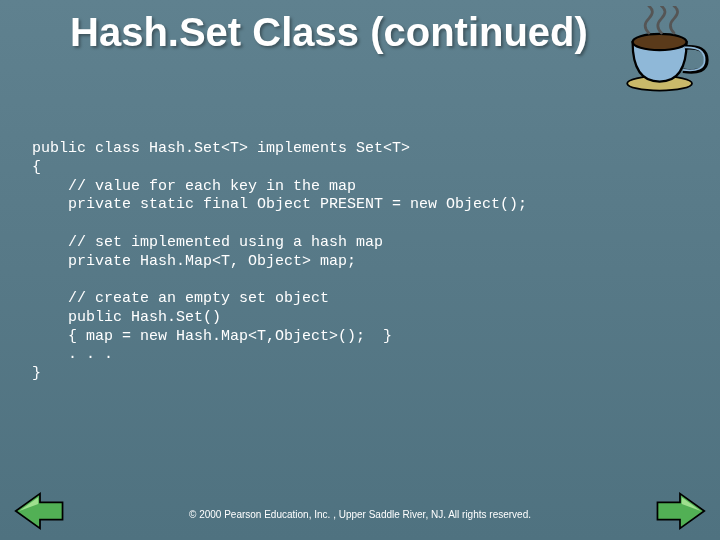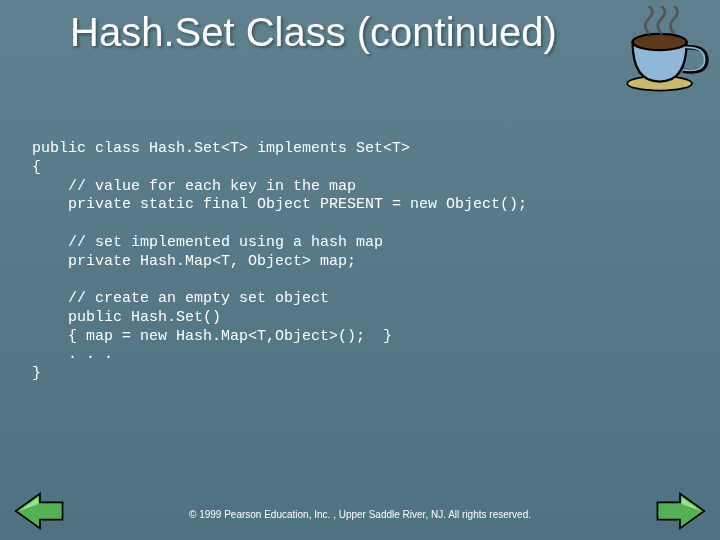--- a/index.html
+++ b/index.html
@@ -14,21 +14,21 @@
     height: 540px;
     position: relative;
     background: linear-gradient(180deg, #5f818f 0%, #577987 50%, #4f7280 100%);
   }
   .title {
     position: absolute;
     top: 10px;
     left: 70px;
     right: 110px;
     font-size: 40px;
-    font-weight: 400;
+    font-weight: 700;
     color: #ffffff;
     letter-spacing: 0px;
     font-family: Verdana, Arial, sans-serif;
     text-shadow: 2px 2px 3px rgba(0,0,0,0.35);
   }
   .code-block {
     position: absolute;
     top: 140px;
     left: 32px;
     right: 32px;
@@ -100,21 +100,21 @@
 
     // set implemented using a hash map
     private Hash.Map&lt;T, Object&gt; map;
 
     // create an empty set object
     public Hash.Set()
     { map = new Hash.Map&lt;T,Object&gt;();  }
     . . .
 }</pre>
 
-  <div class="footer">© 1999 Pearson Education, Inc. , Upper Saddle River, NJ.  All rights reserved.</div>
+  <div class="footer">© 2000 Pearson Education, Inc. , Upper Saddle River, NJ.  All rights reserved.</div>
 
   <div class="nav-prev">
     <svg viewBox="0 0 60 48" width="52" height="42">
       <polygon points="2,24 30,4 30,14 56,14 56,34 30,34 30,44" fill="#52b055" stroke="#000" stroke-width="2"></polygon>
       <polygon points="6,24 28,8 28,16" fill="#9fe08f"></polygon>
     </svg>
   </div>
 
   <div class="nav-next">
     <svg viewBox="0 0 60 48" width="52" height="42">

